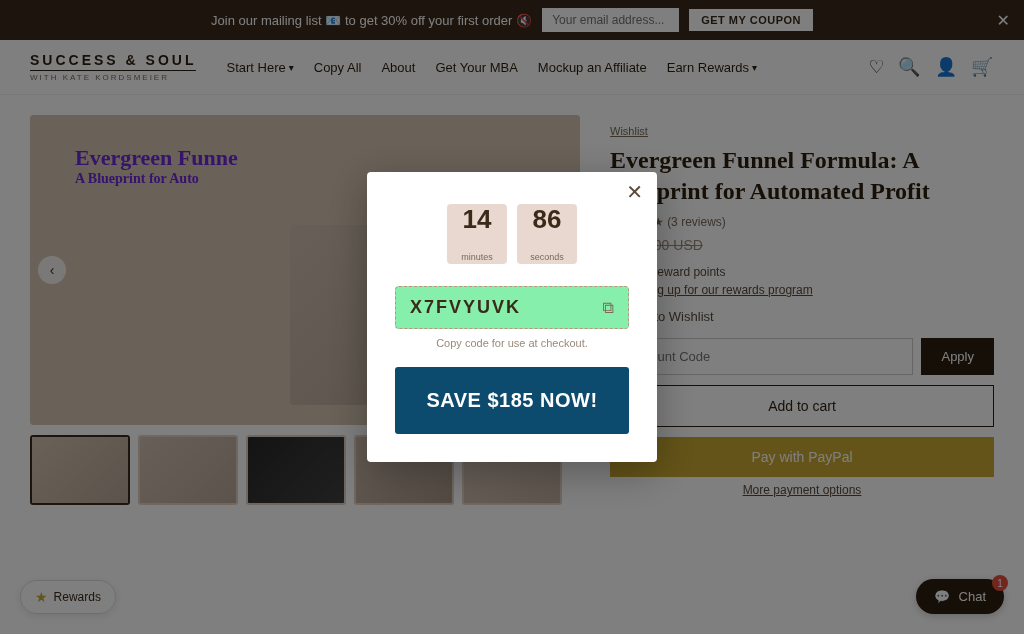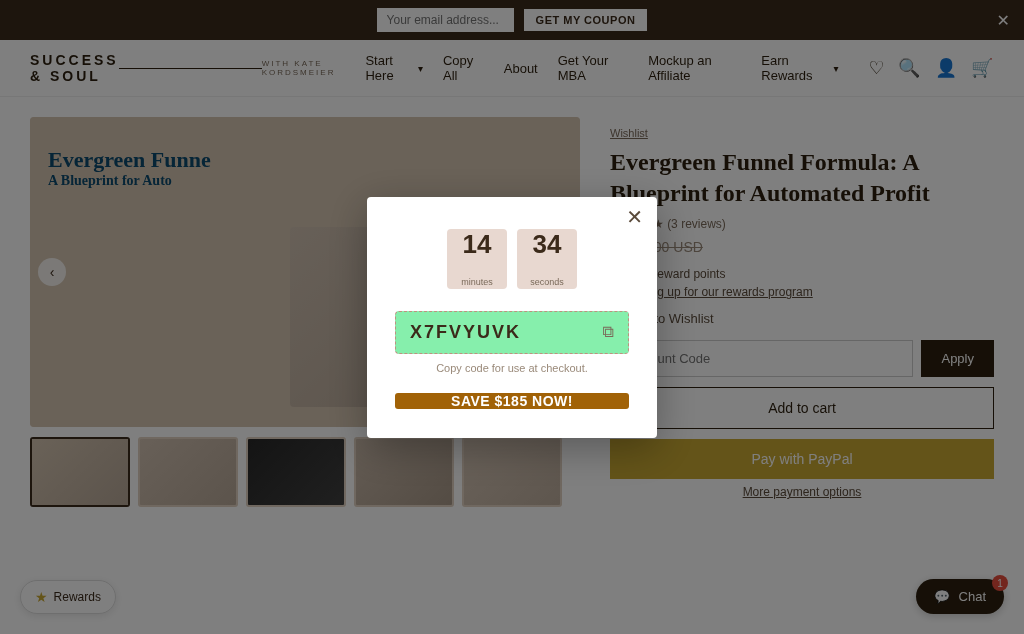--- a/index.html
+++ b/index.html
@@ -50,22 +50,21 @@
     
     .header {
       display: flex;
       align-items: center;
       padding: 12px 30px;
       border-bottom: 1px solid #eee;
       gap: 30px;
     }
     .logo {
       display: flex;
-      flex-direction: row;
-      align-items: center;
+      flex-direction: column;
       min-width: 140px;
     }
     .logo-main {
       font-size: 14px;
       font-weight: bold;
       letter-spacing: 3px;
       color: #2c1f0e;
       text-transform: uppercase;
     }
     .logo-sub {
@@ -147,22 +146,22 @@
       align-items: center;
       justify-content: center;
       color: #5a4a3a;
       font-size: 18px;
       font-weight: bold;
       position: relative;
     }
     .product-title-overlay {
       position: absolute;
       top: 30px;
-      left: 18px;
-      color: #0c4a6e;
+      left: 45px;
+      color: #6d28d9;
     }
     .product-title-overlay .line1 {
       font-size: 22px;
       font-weight: bold;
       font-family: Georgia, serif;
     }
     .product-title-overlay .line2 {
       font-size: 14px;
       font-family: Georgia, serif;
     }
@@ -486,35 +485,36 @@
       font-size: 16px;
     }
     .copy-hint {
       font-size: 11px;
       color: #9a8a7a;
       margin-bottom: 18px;
       text-align: center;
     }
     .save-btn {
       width: 100%;
-      background: #a16207;
+      background: #0c4a6e;
       color: #fff;
       border: none;
-      padding: 0;
-      font-size: 14px;
+      padding: 22px;
+      font-size: 20px;
       font-weight: bold;
       cursor: pointer;
       border-radius: 3px;
       letter-spacing: 0.5px;
     }
   </style>
 </head>
 <body>
 
 <div class="announcement-bar">
+  <span>Join our mailing list 📧 to get 30% off your first order 🔇</span>
   <input type="email" placeholder="Your email address..." style="">
   <button class="coupon-btn">GET MY COUPON</button>
   <button class="close-btn">✕</button>
 </div>
 
 <header class="header">
   <div class="logo">
     <span class="logo-main">SUCCESS &amp; SOUL</span>
     <div class="logo-divider"></div>
     <span class="logo-sub">WITH KATE KORDSMEIER</span>
@@ -614,21 +614,21 @@
 
 <div class="overlay">
   <div class="modal">
     <button class="modal-close">✕</button>
     <div class="timer-row">
       <div class="timer-box">
         <span class="timer-number">14</span>
         <span class="timer-label">Minutes</span>
       </div>
       <div class="timer-box">
-        <span class="timer-number">34</span>
+        <span class="timer-number">86</span>
         <span class="timer-label">Seconds</span>
       </div>
     </div>
     <div class="coupon-box">
       <span class="coupon-code">X7FVYUVK</span>
       <span class="copy-icon">⧉</span>
     </div>
     <div class="copy-hint">Copy code for use at checkout.</div>
     <button class="save-btn">SAVE $185 NOW!</button>
   </div>

